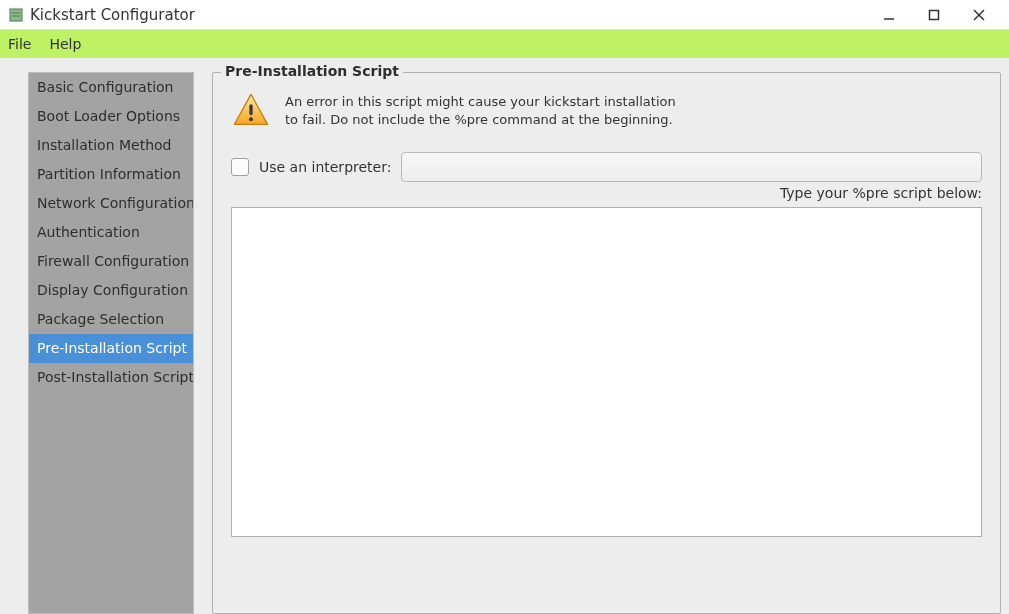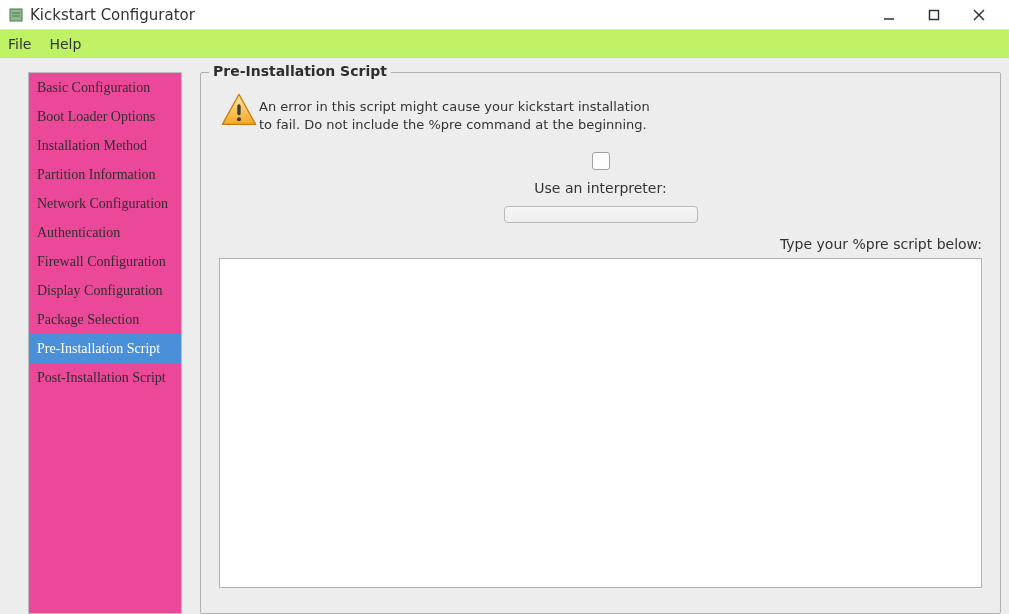--- a/index.html
+++ b/index.html
@@ -43,26 +43,25 @@
       gap: 18px;
     }
     .menubar-item { font-size: 14px; color: #333; cursor: pointer; }
     .content {
       display: flex;
       height: calc(614px - 30px - 28px);
       padding: 14px 0 0 0;
       background: #ededed;
     }
     .sidebar {
-      width: 154px;
+      width: 166px;
       margin-left: 28px;
-      background: #ec4899;
+      background: #a3a3a3;
       border: 1px solid #bcbcbc;
       overflow-y: auto;
-      font-family: Liberation Serif, serif;
     }
     .sidebar-item {
       padding: 4px 8px;
       font-size: 14px;
       color: #2e2e2e;
       cursor: pointer;
       white-space: nowrap;
       line-height: 1.5;
     }
     .sidebar-item.selected {
@@ -88,36 +87,36 @@
       top: -10px;
       left: 8px;
       background: #ededed;
       padding: 0 4px;
       font-weight: bold;
       font-size: 14px;
       color: #2e2e2e;
     }
     .warning-row {
       display: flex;
-      align-items: flex-end;
+      align-items: flex-start;
+      gap: 14px;
       margin-bottom: 18px;
     }
     .warning-icon svg { width: 40px; height: 40px; }
     .warning-text {
       font-size: 13px;
       line-height: 1.4;
       color: #333;
       padding-top: 2px;
     }
     .interpreter-row {
       display: flex;
       align-items: center;
       gap: 10px;
-      margin-bottom: 13px;
-      flex-direction: column;
+      margin-bottom: 3px;
     }
     .checkbox {
       width: 18px; height: 18px;
       border: 1px solid #a0a0a0;
       border-radius: 3px;
       background: #fdfdfd;
       cursor: pointer;
     }
     .interpreter-label { font-size: 14px; color: #333; }
     .interpreter-input {

